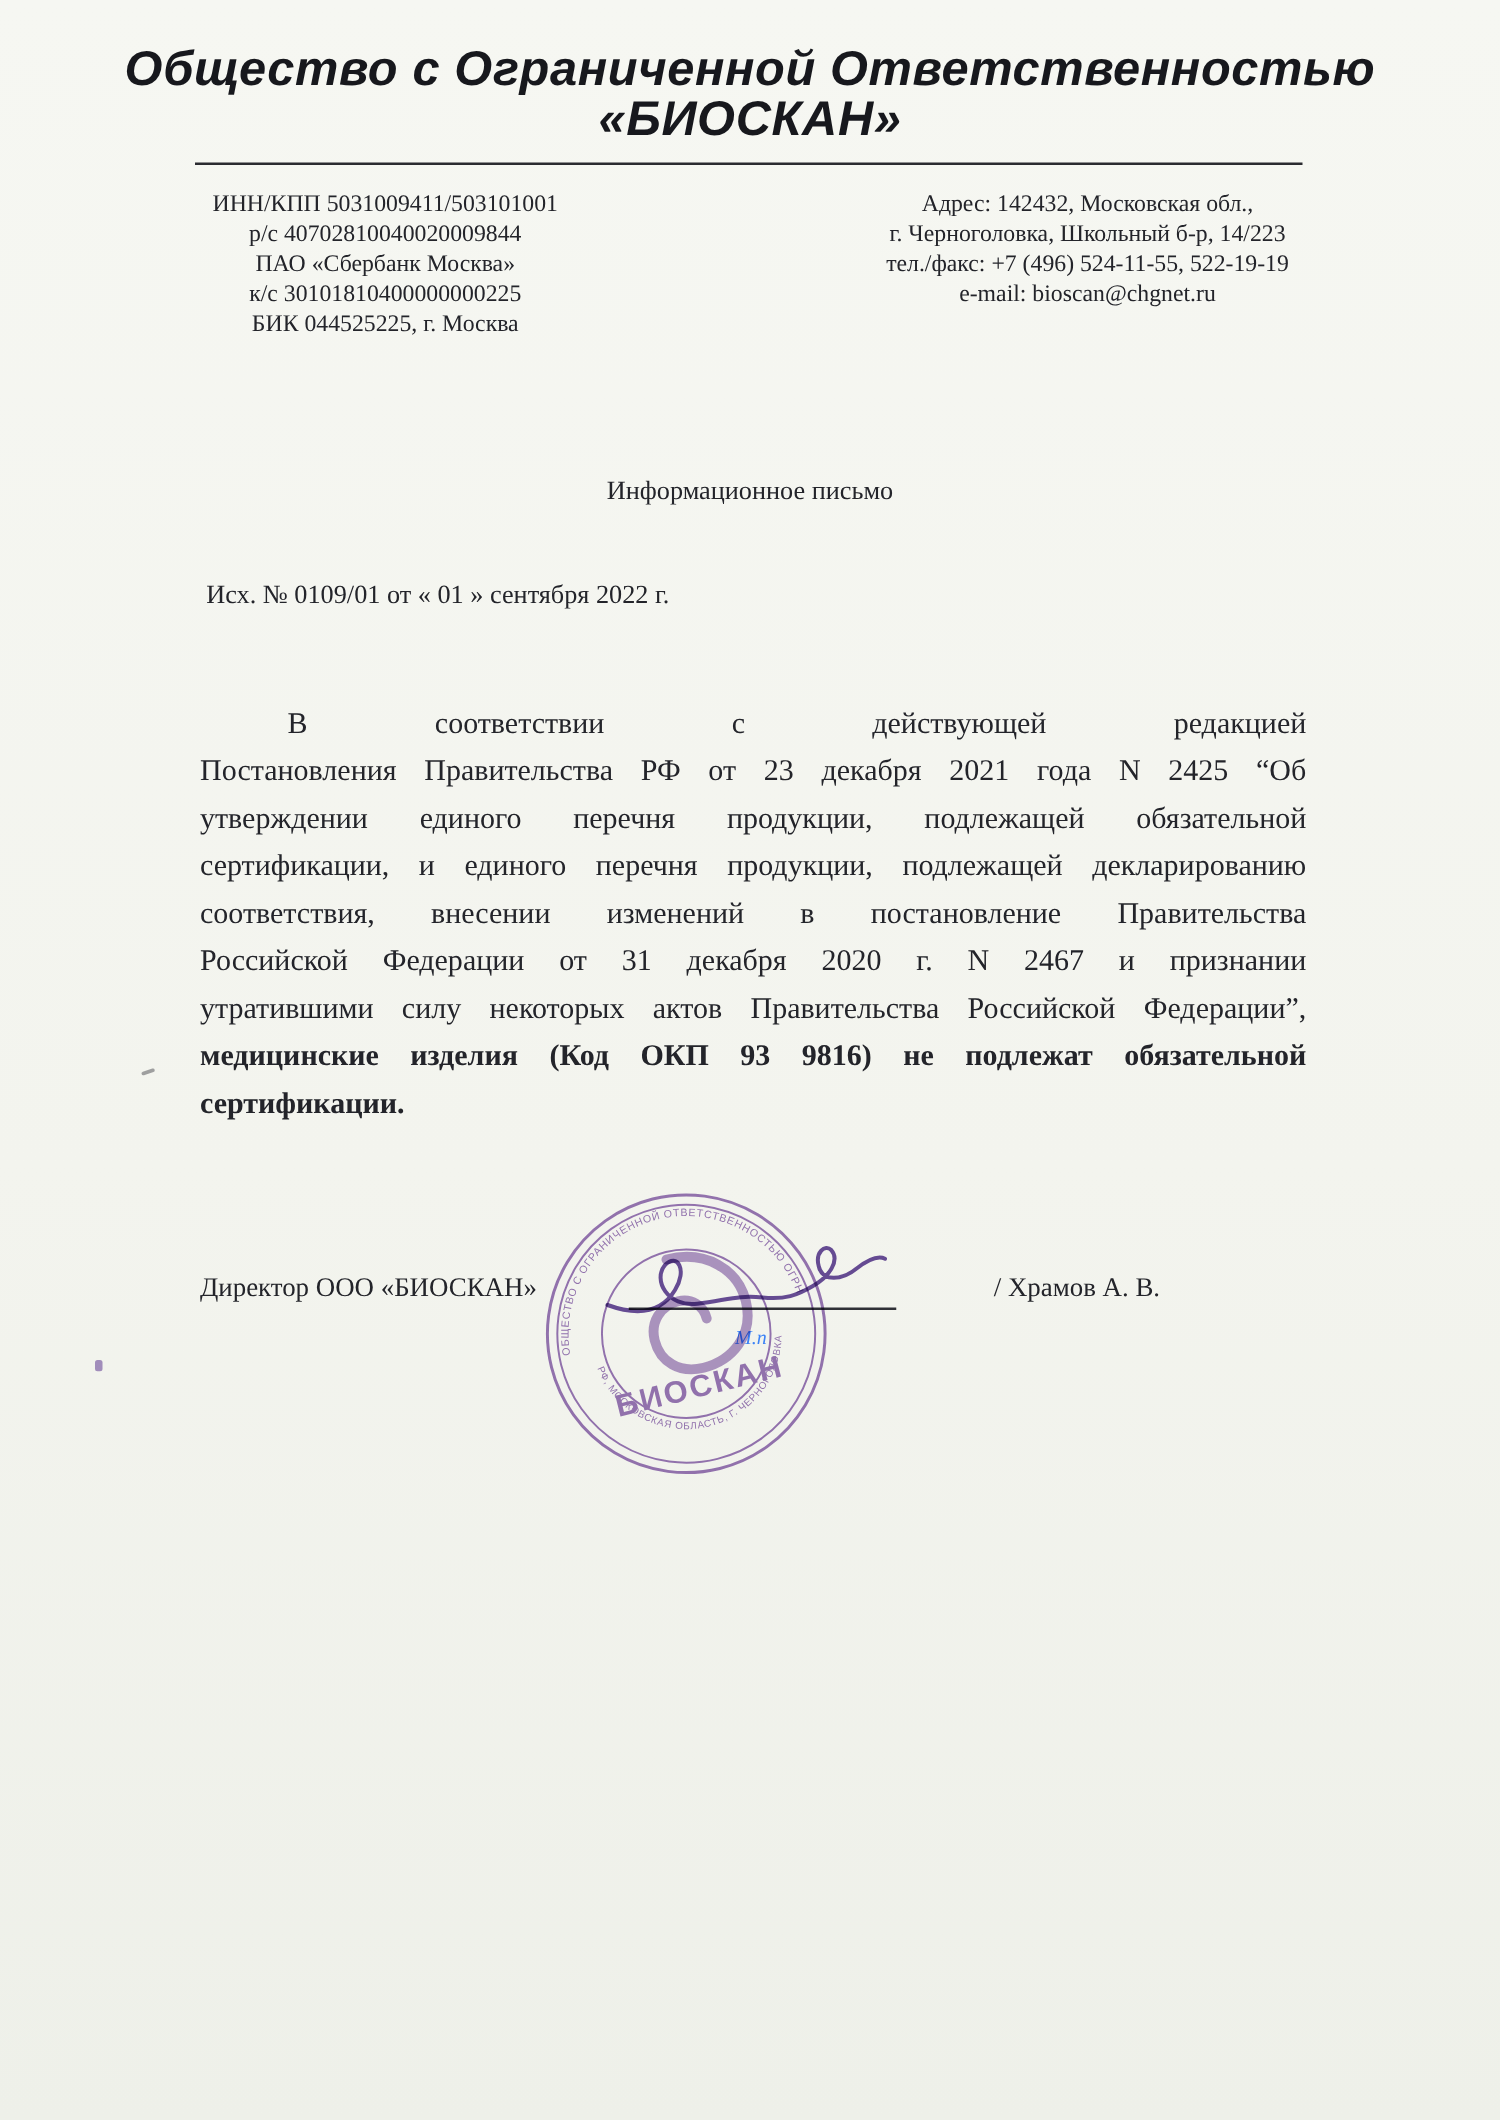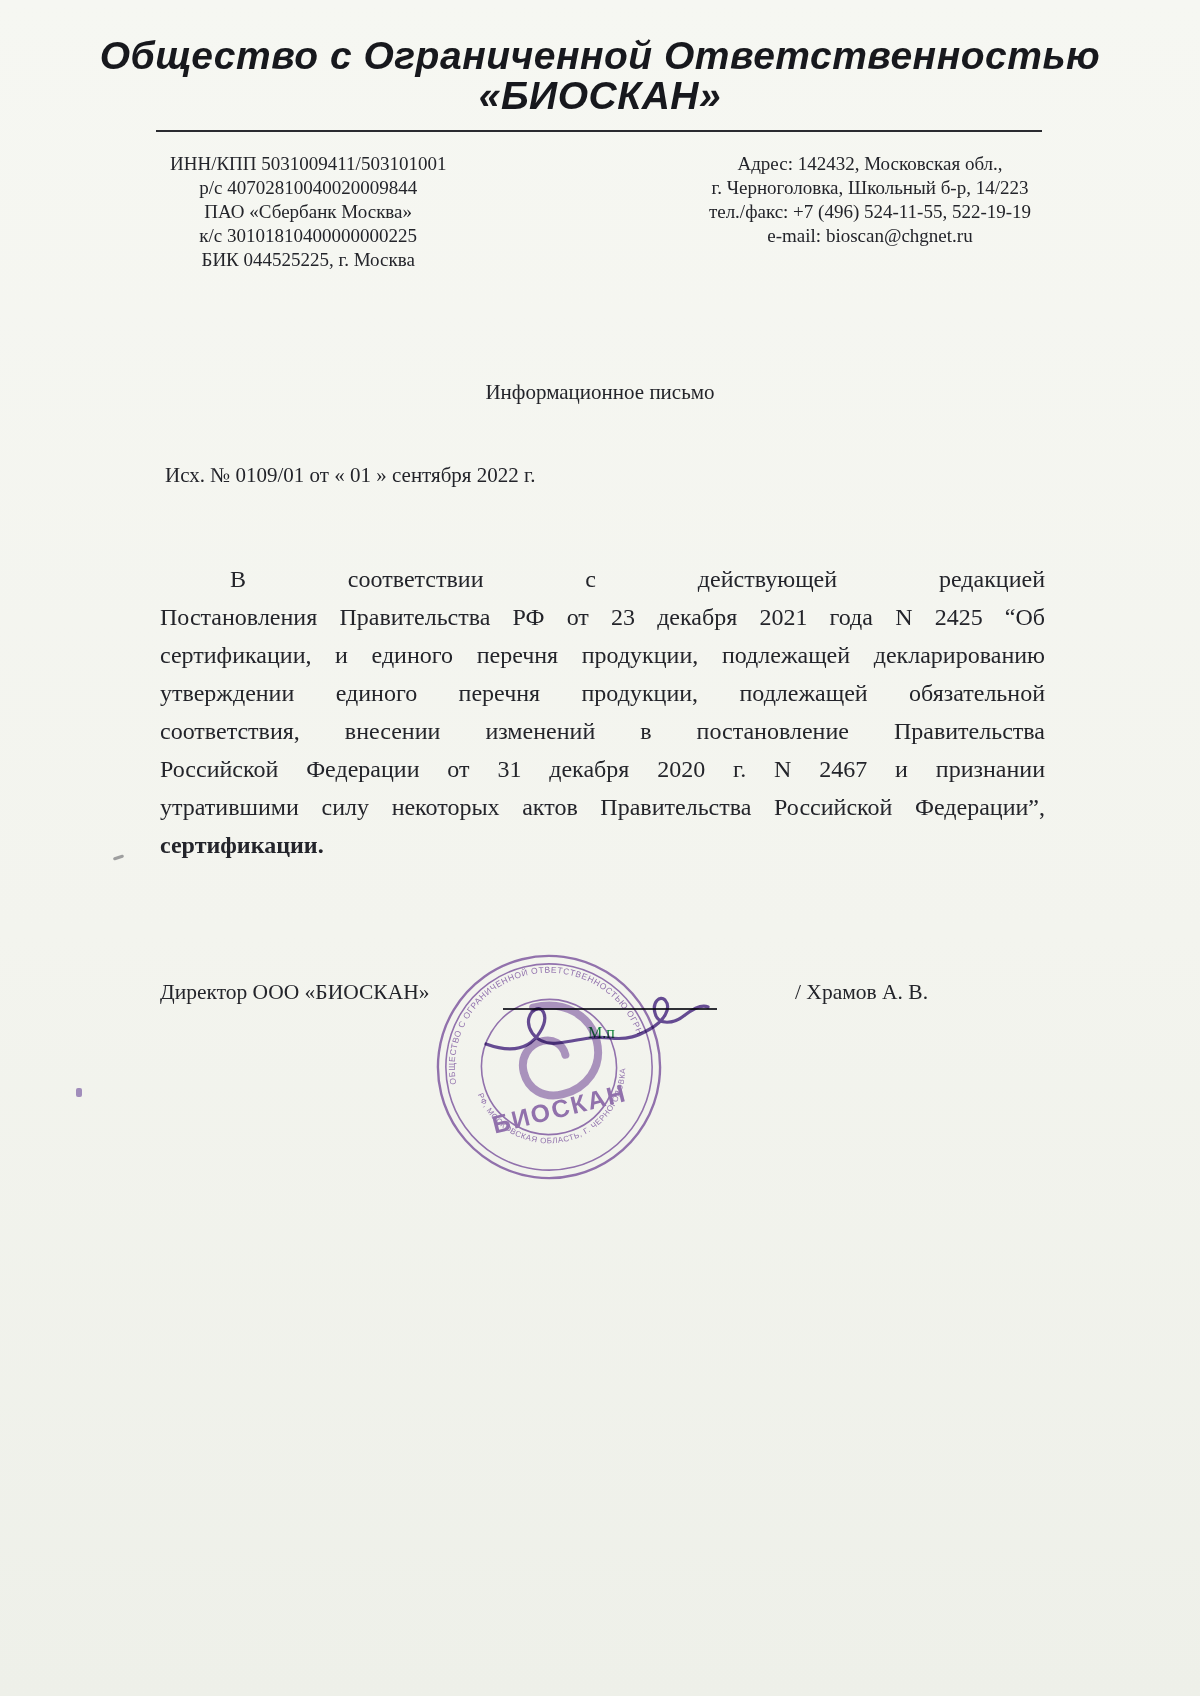--- a/index.html
+++ b/index.html
@@ -55,21 +55,21 @@
     line-height: 38px;
   }
   .bline { text-align: justify; text-align-last: justify; }
   .bline.indent { padding-left: 70px; }
   .bline.bold { font-weight: bold; }
   .bline.lastline { text-align-last: left; }
   .sig-area { position: relative; margin-top: 116px; height: 120px; font-size: 21.5px; }
   .sig-label-left  { position: absolute; left: 160px; top: 0; }
   .sig-line { position: absolute; left: 503px; top: 28px; width: 214px; border-top: 2px solid #2f3036; }
   .sig-label-right { position: absolute; left: 795px; top: 0; }
-  .mp-label { position: absolute; left: 588px; top: 44px; font-size: 16px; color: #15803d; }
+  .mp-label { position: absolute; left: 588px; top: 44px; font-size: 16px; color: #3b82f6; font-style: italic; }
   .stamp {
     position: absolute;
     left: 430px;
     top: 948px;
     width: 238px;
     height: 238px;
     transform: rotate(-14deg);
     mix-blend-mode: multiply;
     opacity: 0.88;
   }
@@ -134,25 +134,26 @@
   </div>
 </div>
 
 <div class="doc-type">Информационное письмо</div>
 
 <div class="ref-line">Исх. № 0109/01 от  « 01 » сентября 2022 г.</div>
 
 <div class="body-block">
   <div class="bline indent">В соответствии с действующей редакцией</div>
   <div class="bline">Постановления Правительства РФ от 23 декабря 2021 года N 2425 “Об</div>
+  <div class="bline">утверждении единого перечня продукции, подлежащей обязательной</div>
   <div class="bline">сертификации, и единого перечня продукции, подлежащей декларированию</div>
-  <div class="bline">утверждении единого перечня продукции, подлежащей обязательной</div>
   <div class="bline">соответствия, внесении изменений в постановление Правительства</div>
   <div class="bline">Российской Федерации от 31 декабря 2020 г. N 2467 и признании</div>
   <div class="bline">утратившими силу некоторых актов Правительства Российской Федерации”,</div>
+  <div class="bline bold">медицинские изделия (Код ОКП 93 9816) не подлежат обязательной</div>
   <div class="bline bold lastline">сертификации.</div>
 </div>
 
 <div class="sig-area">
   <div class="sig-label-left">Директор ООО «БИОСКАН»</div>
   <div class="sig-line"></div>
   <div class="sig-label-right">/ Храмов А. В.</div>
   <div class="mp-label">М.п</div>
 </div>
 

